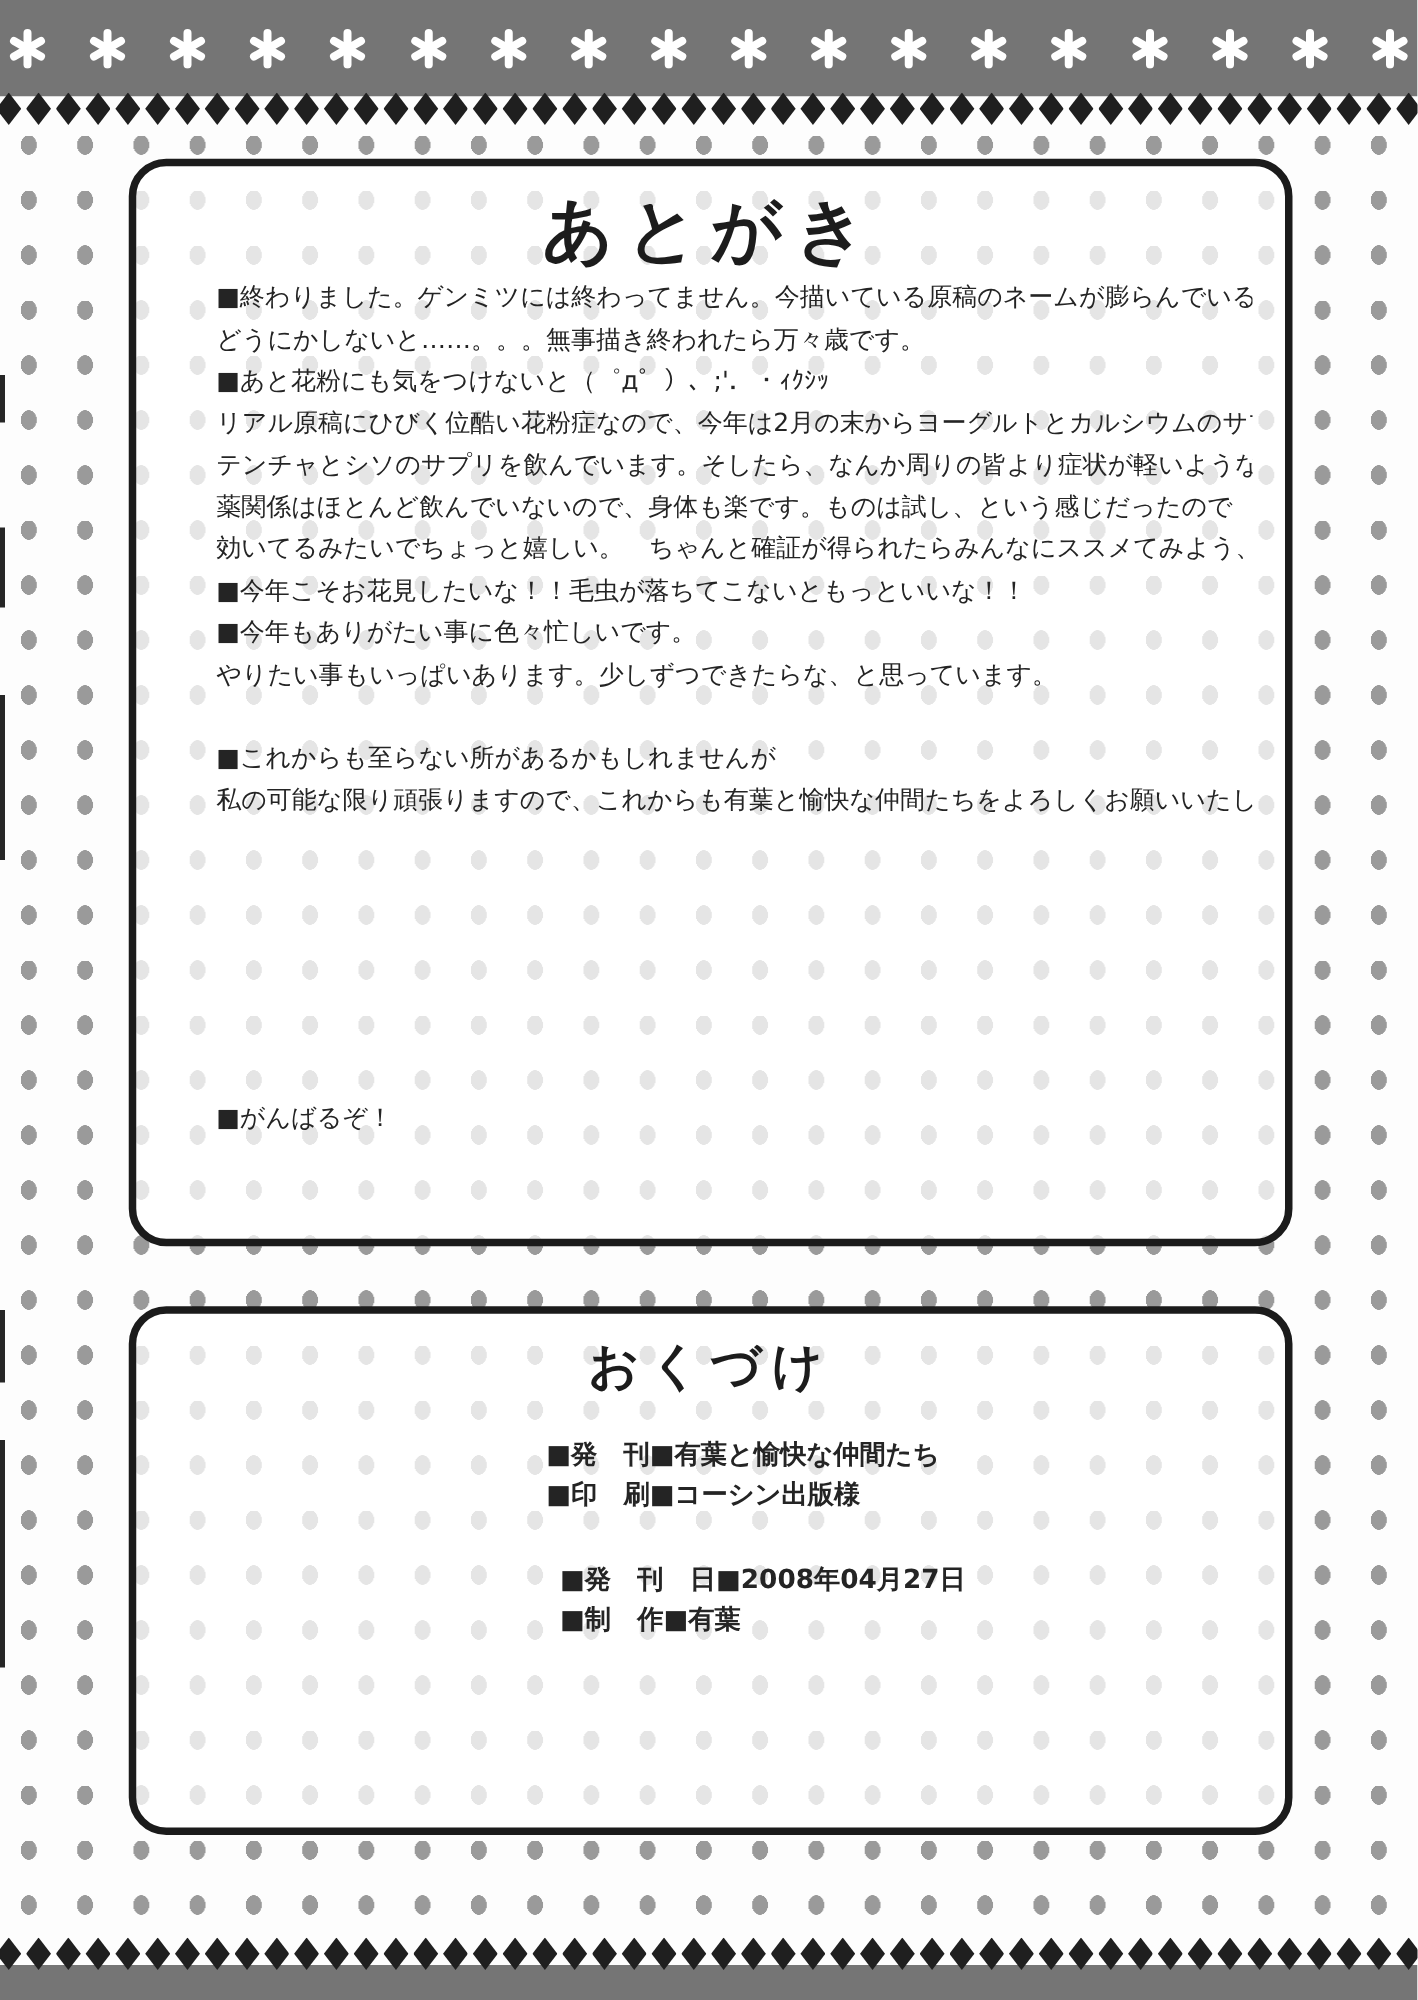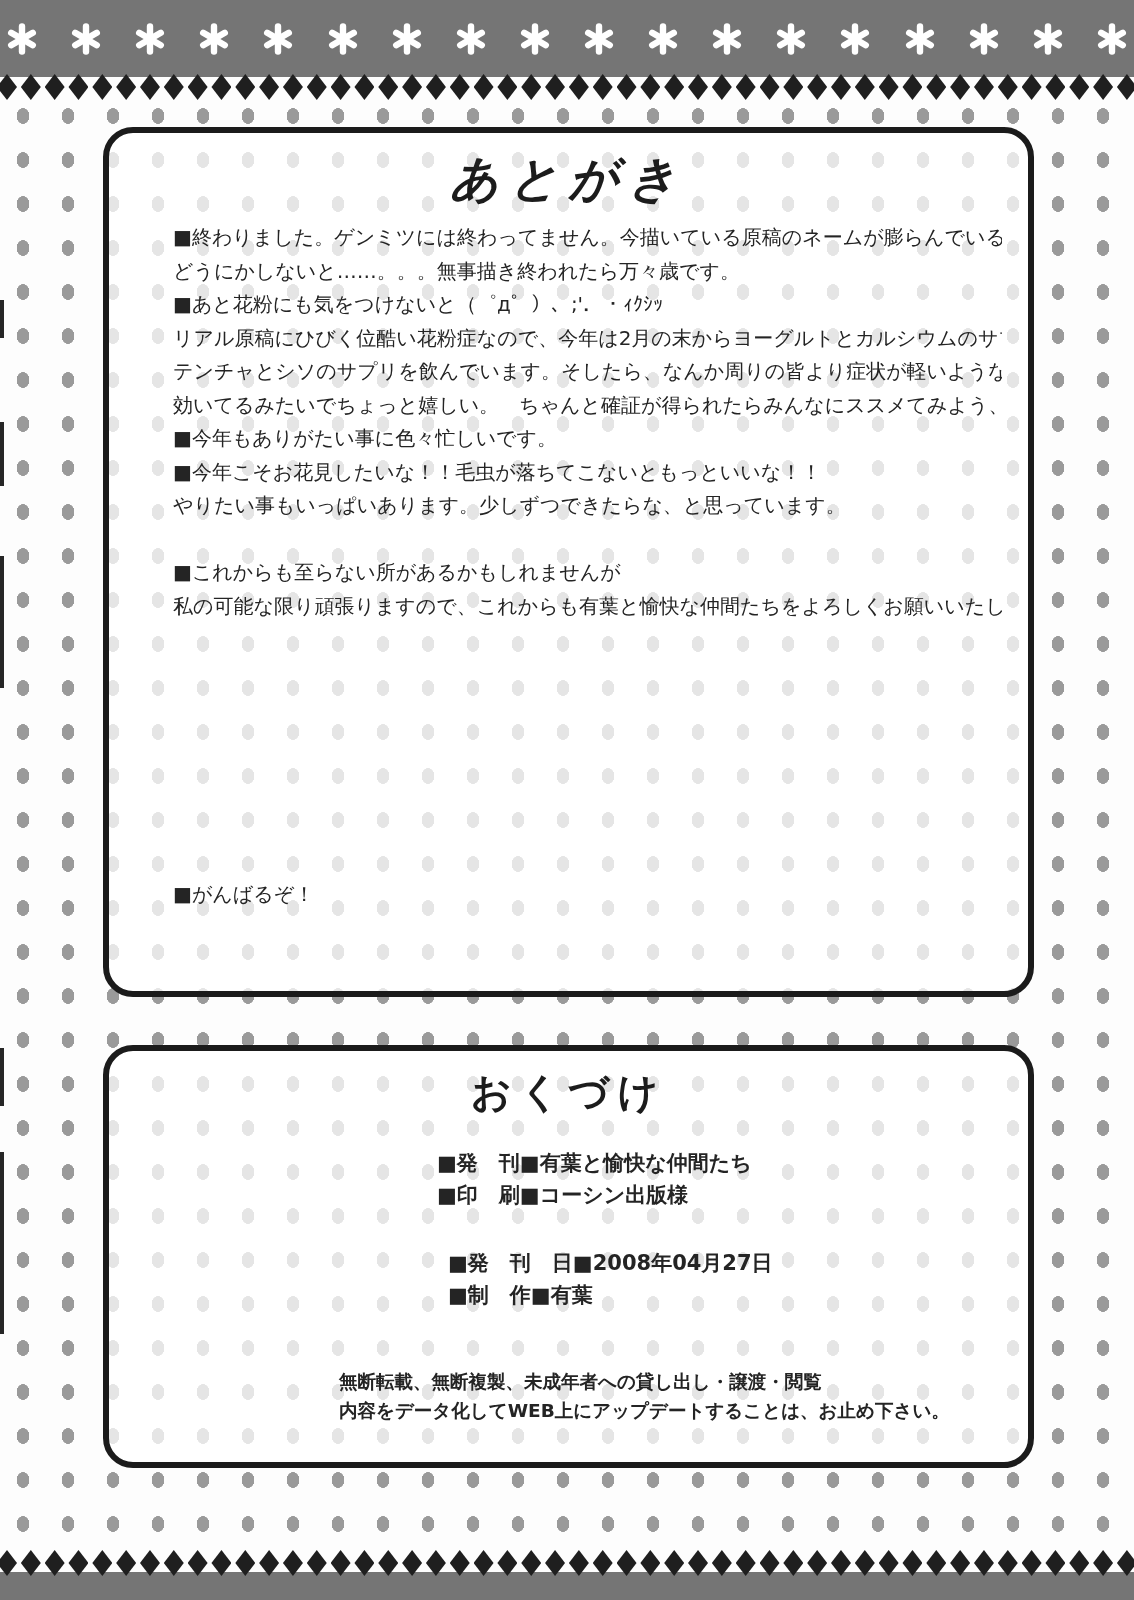--- a/index.html
+++ b/index.html
@@ -31,21 +31,21 @@
   
   .box{position:absolute;left:103px;width:931px;box-sizing:border-box;z-index:2;
     border:6px solid var(--border,#1b1b1b);border-radius:30px;
     background-color:#ffffff;
     background-image:radial-gradient(ellipse 6.5px 8px at 7px 8px, var(--dot-in,#e5e5e5) 96%, transparent 100%);
     background-size:45px 44px;}
   .box1{top:127px;height:870px;background-position:-3px 19px;}
   .box2{top:1045px;height:423px;background-position:-3px 25px;}
 
   .box-title{position:absolute;left:0;width:100%;text-align:center;font-weight:bold;color:#1c1c1c;white-space:nowrap;}
-  .t1{top:14px;font-size:48px;letter-spacing:10px;font-style:italic;}
+  .t1{top:14px;font-size:56px;letter-spacing:10px;}
   .t2{top:14px;font-size:40px;letter-spacing:8px;}
 
   .afterword-body{position:absolute;top:88px;left:64px;right:26px;font-size:20px;line-height:33.5px;overflow:hidden;}
   .aw-line{white-space:nowrap;}
   .afterword-closing{position:absolute;top:748px;left:64px;font-size:20px;}
 
   .colo-block{position:absolute;font-weight:bold;white-space:nowrap;}
   .colophon-publisher{top:96px;left:328px;font-size:21px;line-height:32px;}
   .colophon-details{top:196px;left:318px;font-size:21px;line-height:32px;margin-left:21px;}
   .colophon-warning{top:316px;left:230px;font-size:18.5px;line-height:29px;}
@@ -248,45 +248,42 @@
   <div class="dots-layer"></div>
 
   <div class="box box1">
     <div class="box-title t1">あとがき</div>
     <div class="afterword-body">
         <div class="aw-line">■終わりました。ゲンミツには終わってません。今描いている原稿のネームが膨らんでいるので</div>
         <div class="aw-line">どうにかしないと……。。。無事描き終われたら万々歳です。</div>
         <div class="aw-line">■あと花粉にも気をつけないと（゜д゜）、;'．・ｨｸｼｯ</div>
         <div class="aw-line">リアル原稿にひびく位酷い花粉症なので、今年は2月の末からヨーグルトとカルシウムのサプリと</div>
         <div class="aw-line">テンチャとシソのサプリを飲んでいます。そしたら、なんか周りの皆より症状が軽いような?</div>
+        <div class="aw-line">薬関係はほとんど飲んでいないので、身体も楽です。ものは試し、という感じだったので</div>
         <div class="aw-line">効いてるみたいでちょっと嬉しい。　ちゃんと確証が得られたらみんなにススメてみよう、（゜▽゜）ノ</div>
+        <div class="aw-line">■今年こそお花見したいな！！毛虫が落ちてこないともっといいな！！</div>
         <div class="aw-line">■今年もありがたい事に色々忙しいです。</div>
-        <div class="aw-line">■今年こそお花見したいな！！毛虫が落ちてこないともっといいな！！</div>
         <div class="aw-line">やりたい事もいっぱいあります。少しずつできたらな、と思っています。</div>
         <div class="aw-line">&nbsp;</div>
         <div class="aw-line">■これからも至らない所があるかもしれませんが</div>
         <div class="aw-line">私の可能な限り頑張りますので、これからも有葉と愉快な仲間たちをよろしくお願いいたします。</div>
       </div>
     <div class="afterword-closing">■がんばるぞ！</div>
   </div>
 
   <div class="box box2">
     <div class="box-title t2">おくづけ</div>
     <div class="colo-block colophon-publisher">
         <div class="colo-line">■発　刊■有葉と愉快な仲間たち</div>
         <div class="colo-line">■印　刷■コーシン出版様</div>
       </div>
     <div class="colo-block colophon-details">
         <div class="colo-line">■発　刊　日■2008年04月27日</div>
         <div class="colo-line">■制　作■有葉</div>
       </div>
-    <div class="colo-block colophon-warning">
-        <div class="colo-line">無断転載、無断複製、未成年者への貸し出し・譲渡・閲覧</div>
-        <div class="colo-line">内容をデータ化してWEB上にアップデートすることは、お止め下さい。</div>
-      </div>
   </div>
 
   <div class="diamond-row bottom-d">
       <span class="diamond"></span>
       <span class="diamond"></span>
       <span class="diamond"></span>
       <span class="diamond"></span>
       <span class="diamond"></span>
       <span class="diamond"></span>
       <span class="diamond"></span>

